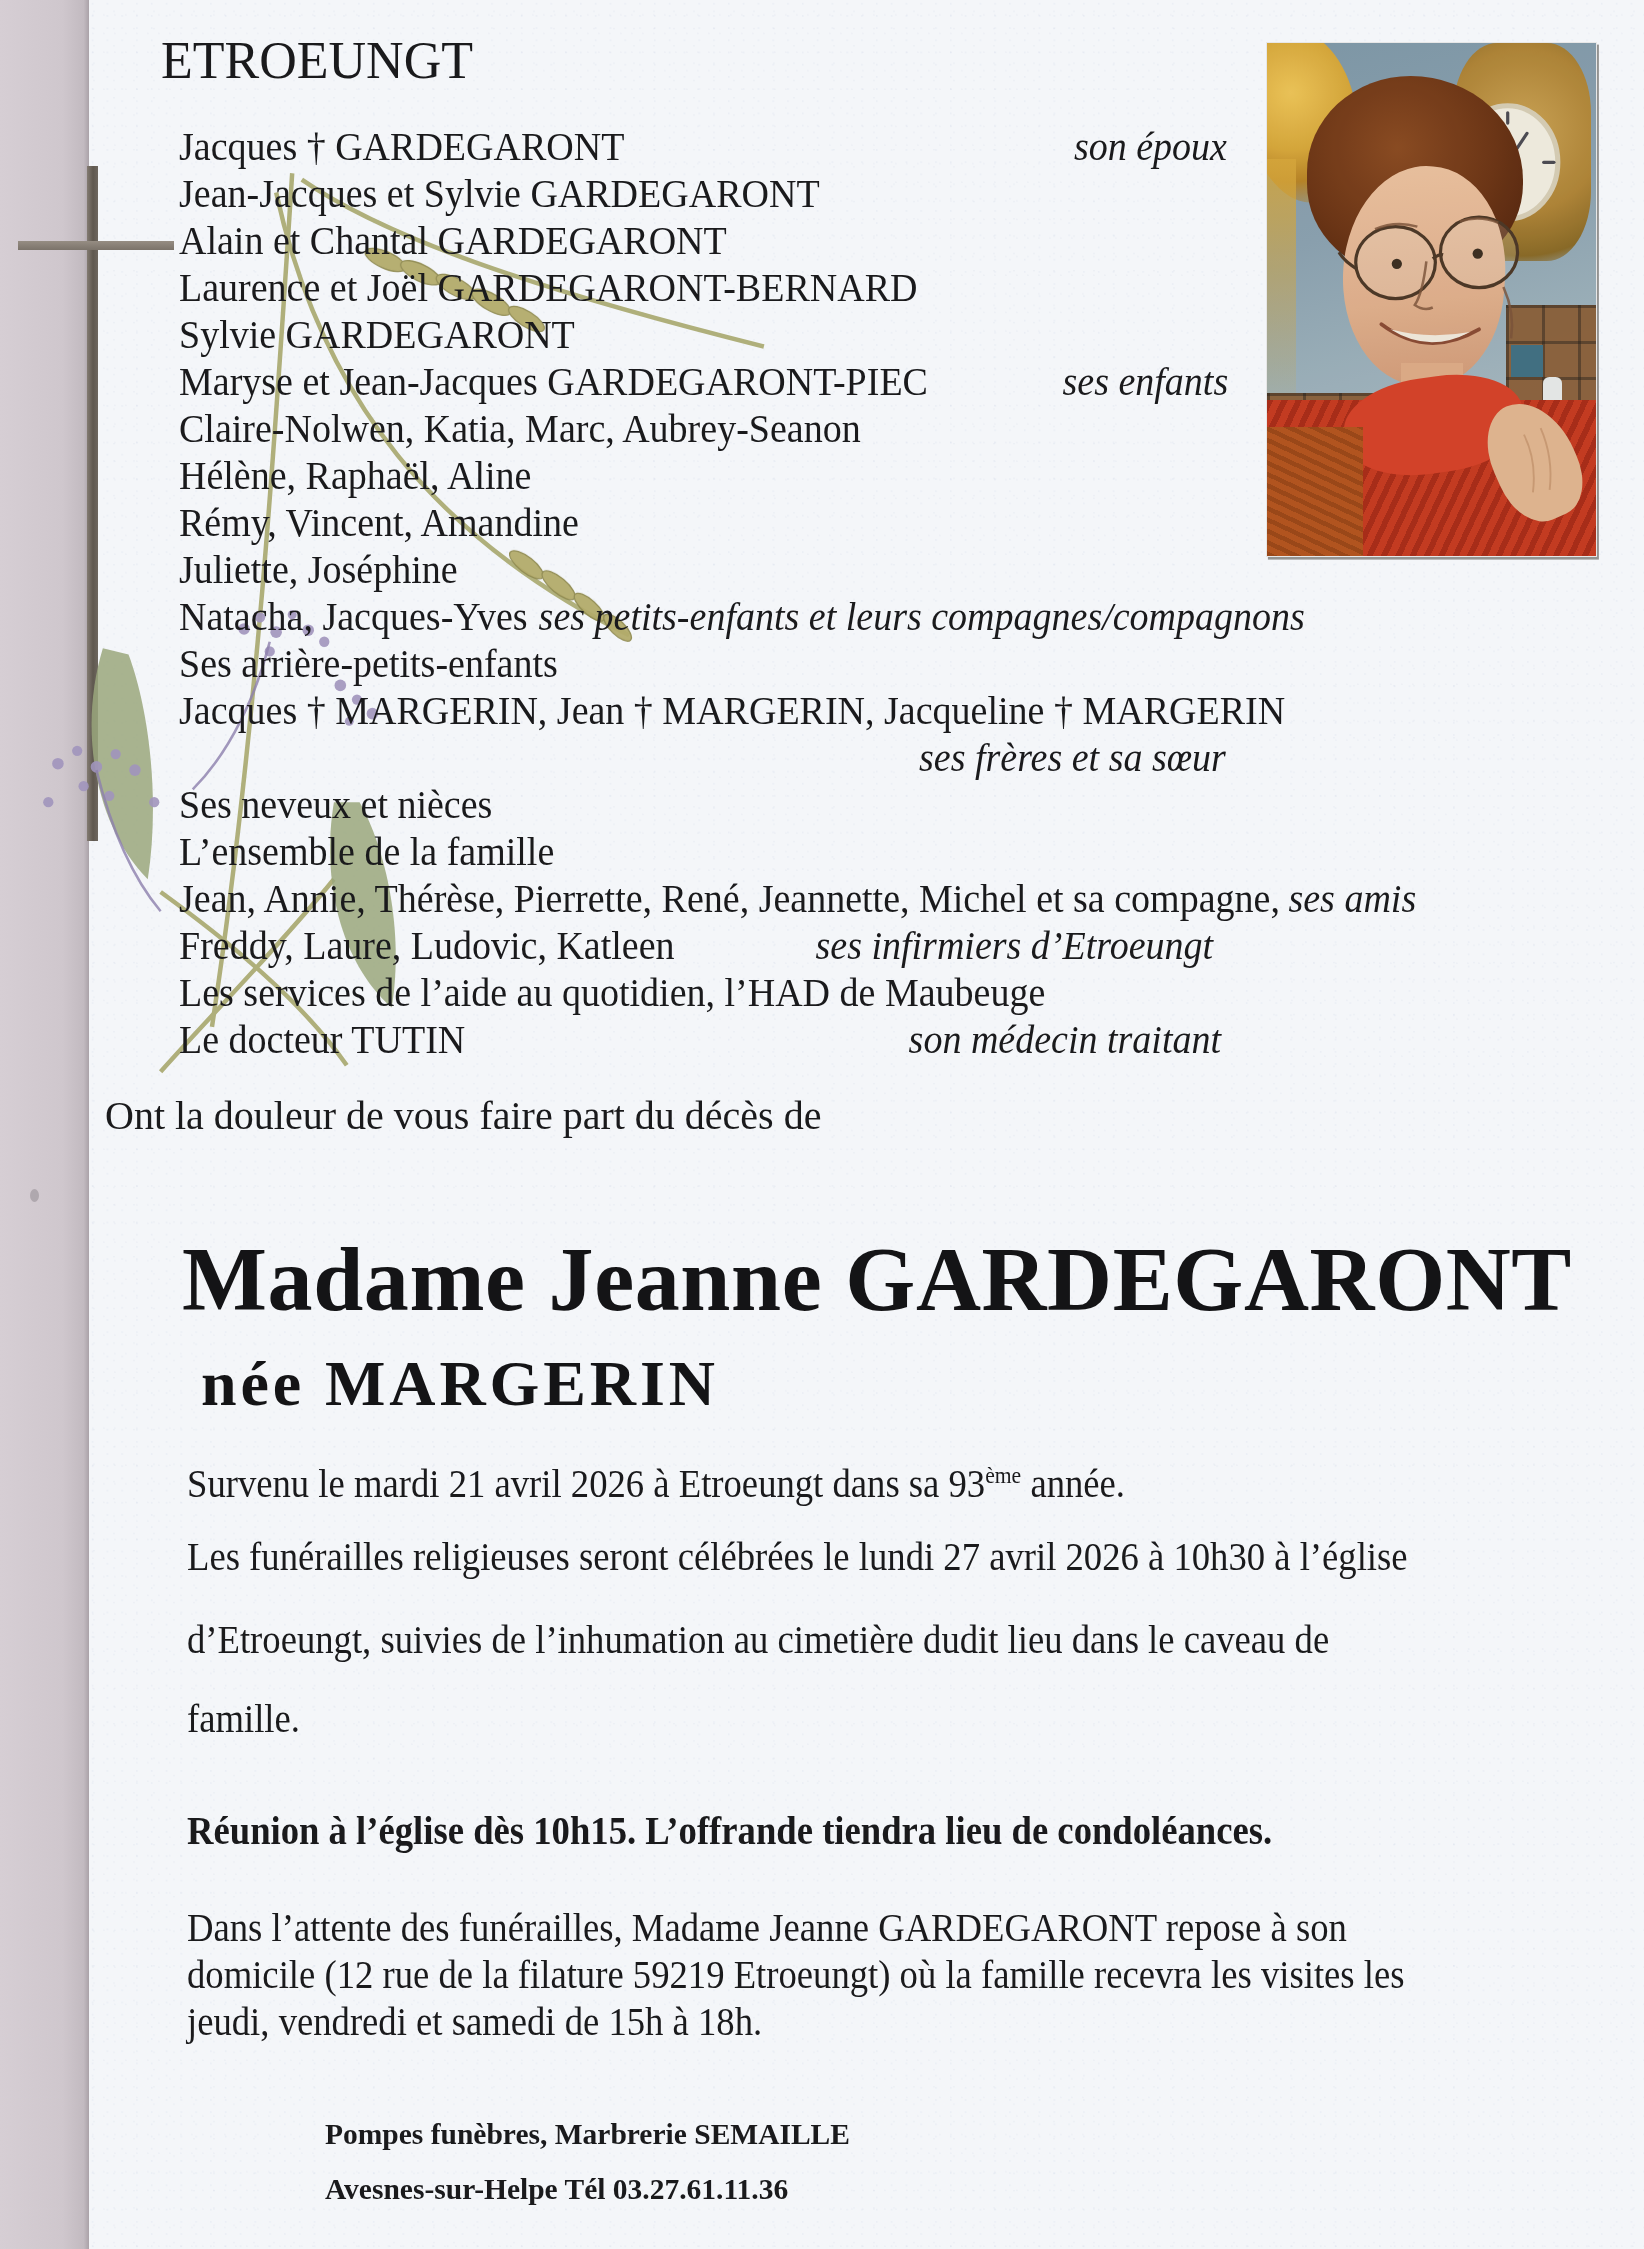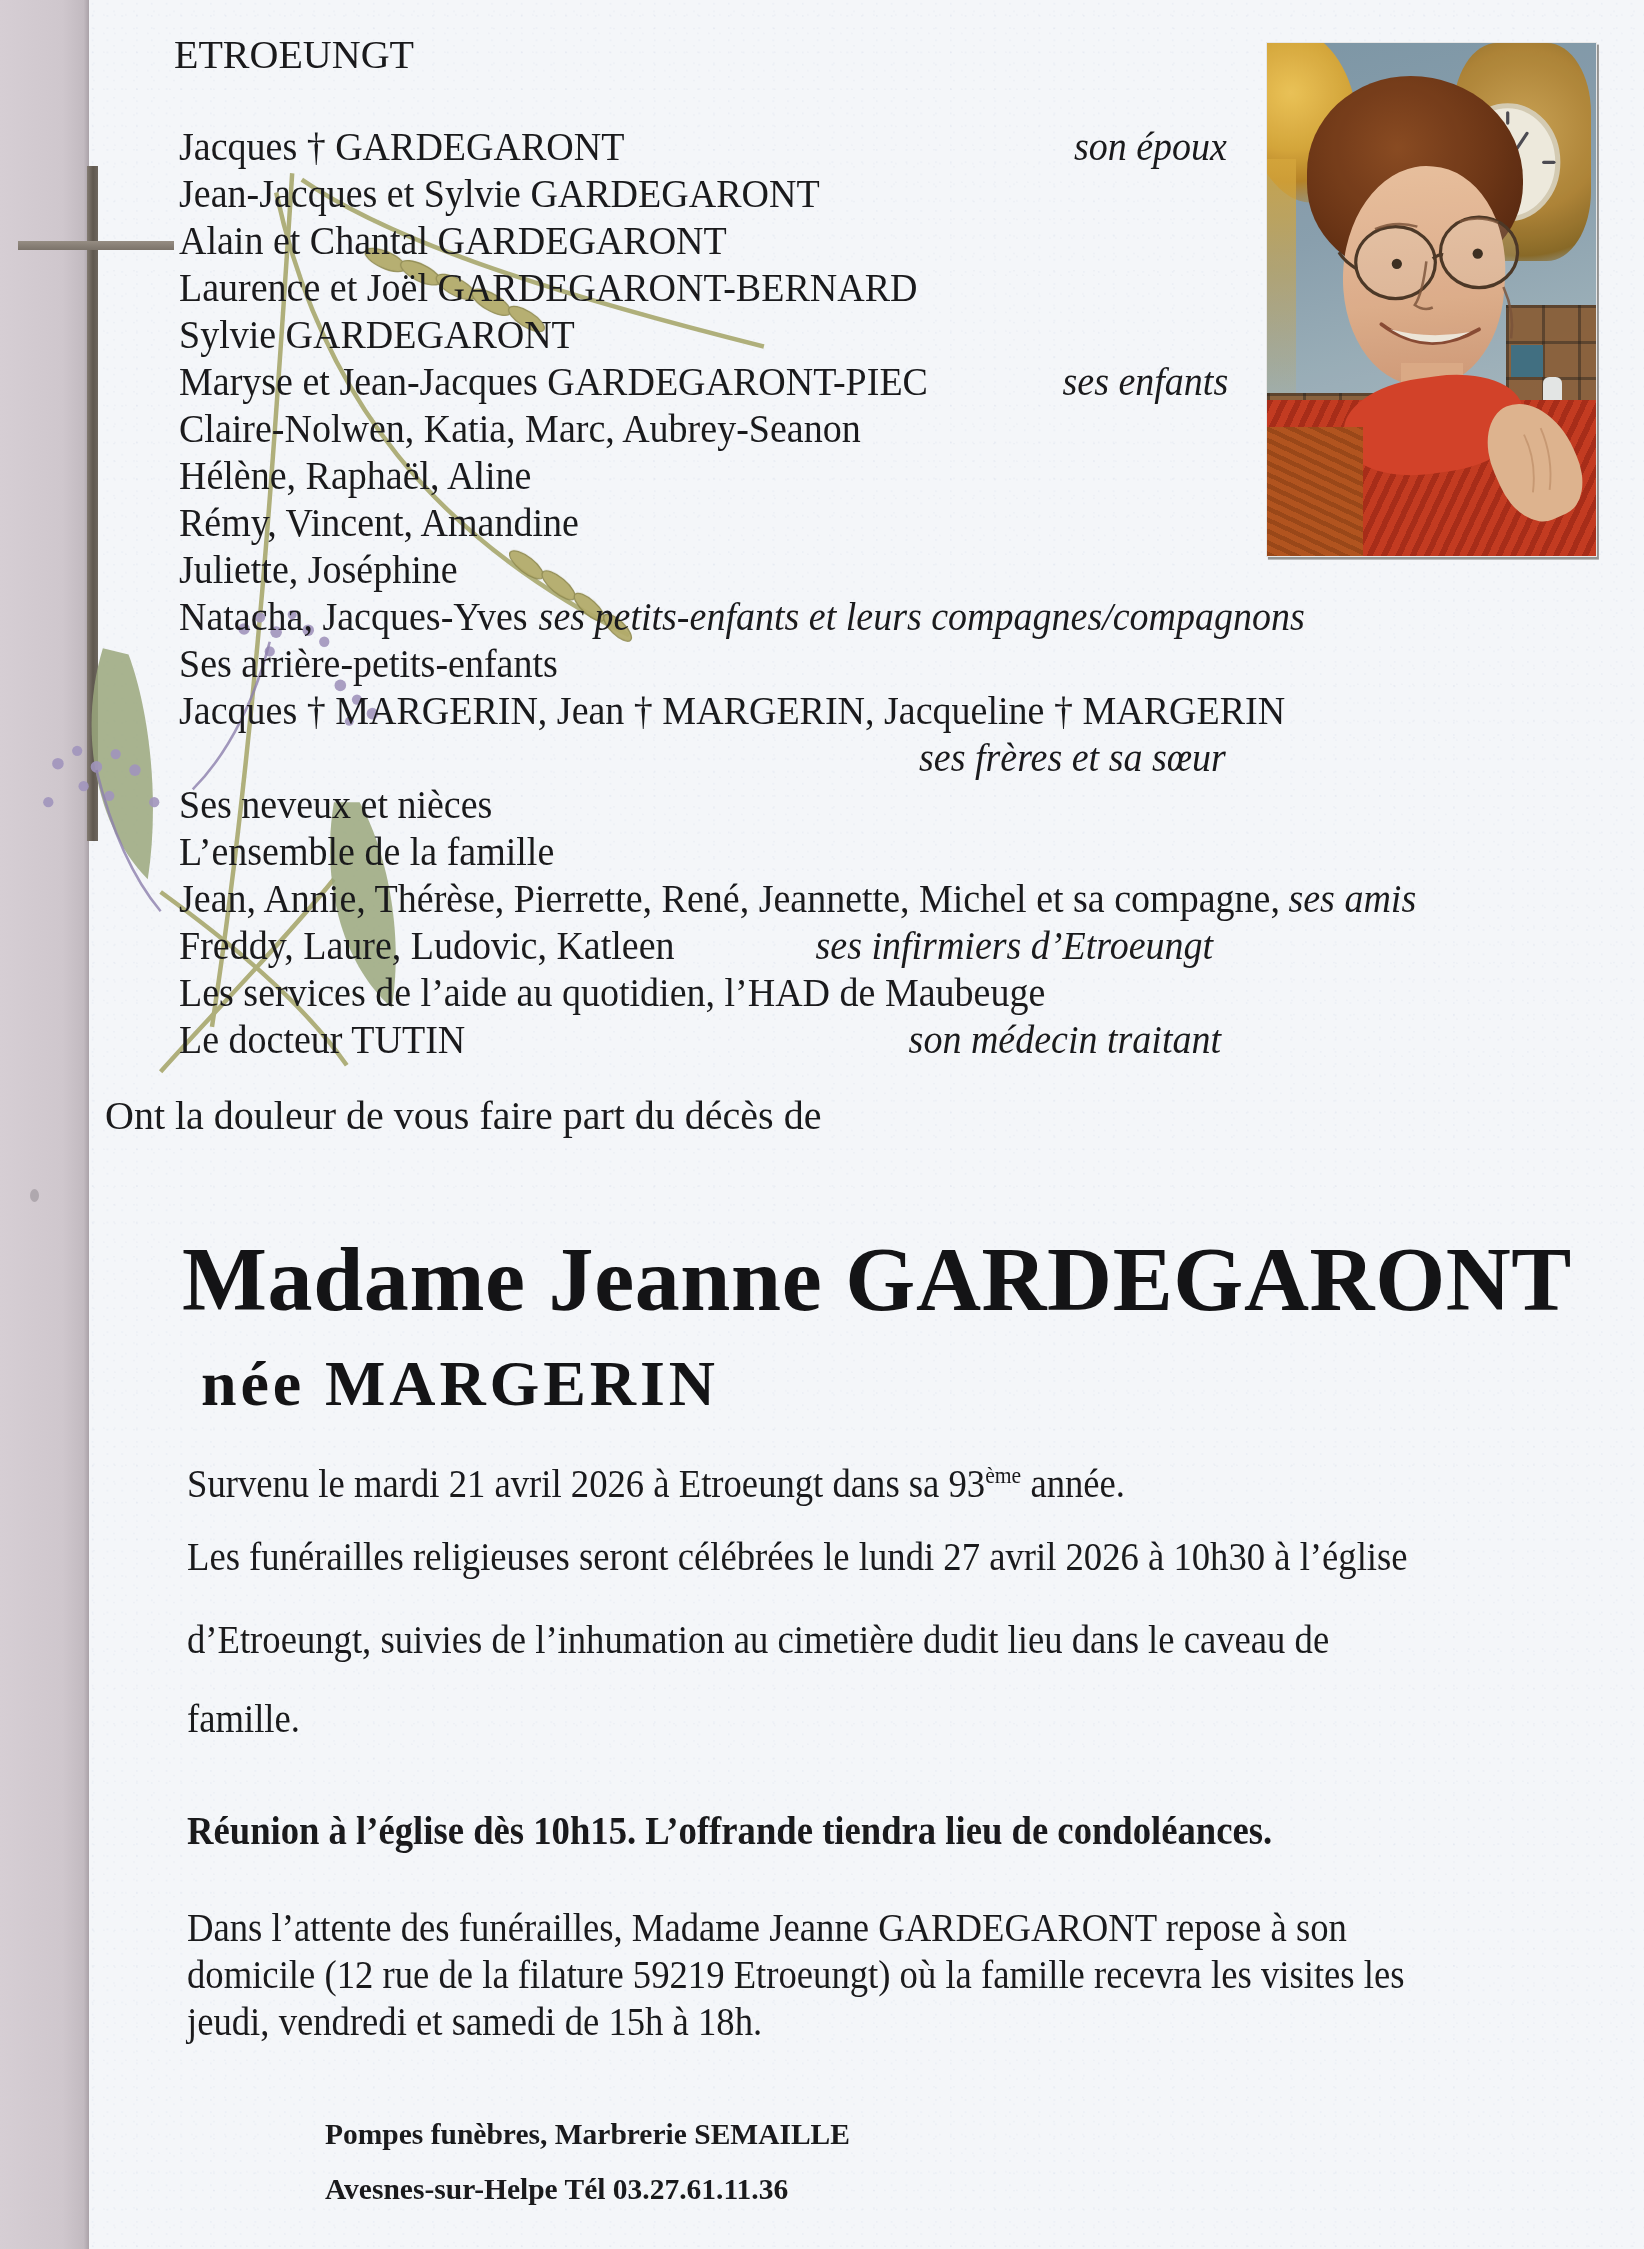--- a/index.html
+++ b/index.html
@@ -20,21 +20,21 @@
   .strip-smudge{position:absolute;left:29.5px;top:1189px;width:9px;height:13px;border-radius:50%;
     background:rgba(95,88,95,.30);z-index:2;}
   
   .cross-v{position:absolute;left:87px;top:166px;width:11px;height:675px;z-index:3;
     background:linear-gradient(90deg,#837b72,#5f584f 55%,#6e675f);}
   .cross-h{position:absolute;left:18px;top:241px;width:156px;height:9px;z-index:3;
     background:linear-gradient(180deg,#968d83,#7b736a);}
   .flowers{position:absolute;left:0;top:154px;z-index:4;}
   
   .txt{position:absolute;white-space:nowrap;z-index:6;}
-  .heading{left:174px;top:31px;font-size:40px;}
+  .heading{left:161px;top:31px;font-size:52px;}
   .mourners{left:179px;top:123px;font-size:40px;line-height:47px;
     transform:scaleX(.95);transform-origin:left top;}
   .m-row{position:relative;height:47px;white-space:nowrap;}
   .rel{font-style:italic;}
   .m-row:nth-child(1)  .rel{position:absolute;left:942px;}
   .m-row:nth-child(6)  .rel{position:absolute;left:930px;}
   .m-row:nth-child(11) .rel{margin-left:11.6px;}
   .m-row:nth-child(14) .rel{position:absolute;left:779px;}
   .m-row:nth-child(17) .rel{margin-left:9px;}
   .m-row:nth-child(18) .rel{position:absolute;left:670px;}

